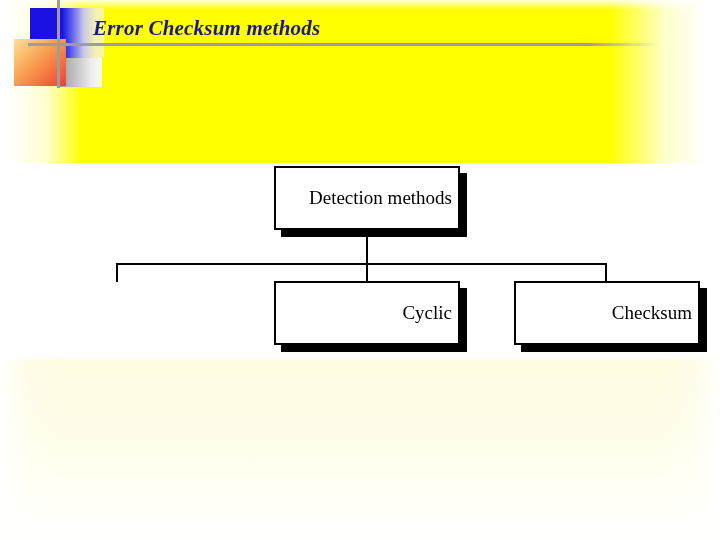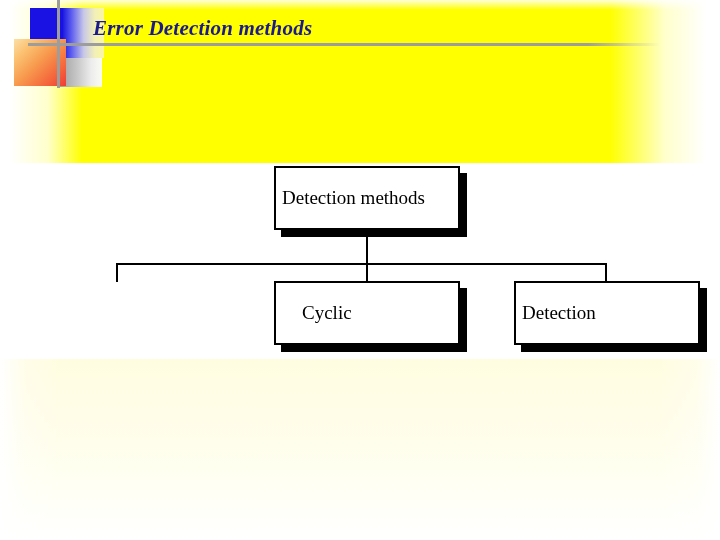--- a/index.html
+++ b/index.html
@@ -147,21 +147,21 @@
     width: 720px; height: 540px;
   }
   .node {
     position: absolute;
     box-sizing: border-box;
     background: #ffffff;
     border: 2px solid #000000;
     box-shadow: 7px 7px 0 0 #000000;
     display: flex;
     align-items: center;
-    justify-content: flex-start;
+    justify-content: flex-end;
     text-align: center;
     color: #000000;
     line-height: 1.15;
   }
   .node-root {
     left: 274px; top: 166px;
     width: 186px; height: 64px;
     font-size: 19px;
   }
   .node-child {
@@ -196,21 +196,21 @@
   <div class="bg-white-panel"></div>
   <div class="bg-lower-wash"></div>
 
   <div class="deco deco-gray"></div>
   <div class="deco deco-bluegrad"></div>
   <div class="deco deco-blue"></div>
   <div class="deco deco-orange"></div>
   <div class="deco deco-vline"></div>
   <div class="deco deco-hline"></div>
 
-  <div class="slide-title">Error Detection methods</div>
+  <div class="slide-title">Error Checksum methods</div>
 
   <div class="diagram">
 
     <div class="conn conn-stem"></div>
     <div class="conn conn-bar"></div>
     <div class="conn conn-drop-l"></div>
     <div class="conn conn-drop-m"></div>
     <div class="conn conn-drop-r"></div>
 
     <div class="node node-root">
@@ -219,18 +219,18 @@
 
 
     <div class="node node-child node-c1">
       <span class="node-label">
         <span class="l2">Cyclic</span>
       </span>
     </div>
 
     <div class="node node-child node-c2">
       <span class="node-label">
-        <span class="l1">Detection</span>
+        <span class="l1">Checksum</span>
       </span>
     </div>
 
   </div>
 </div>
 
 </body></html>

